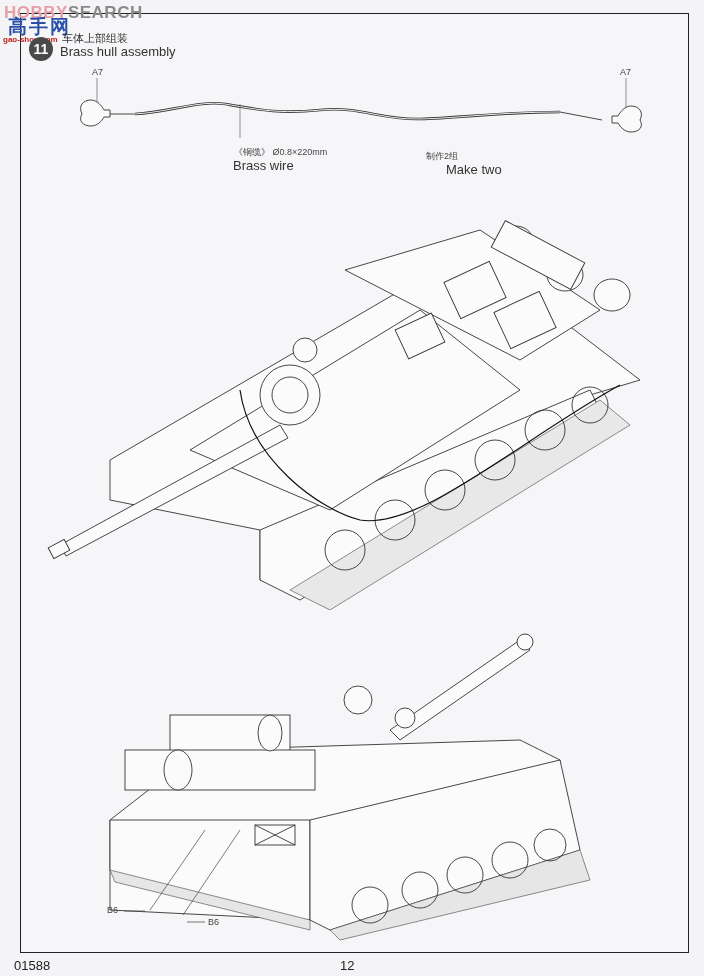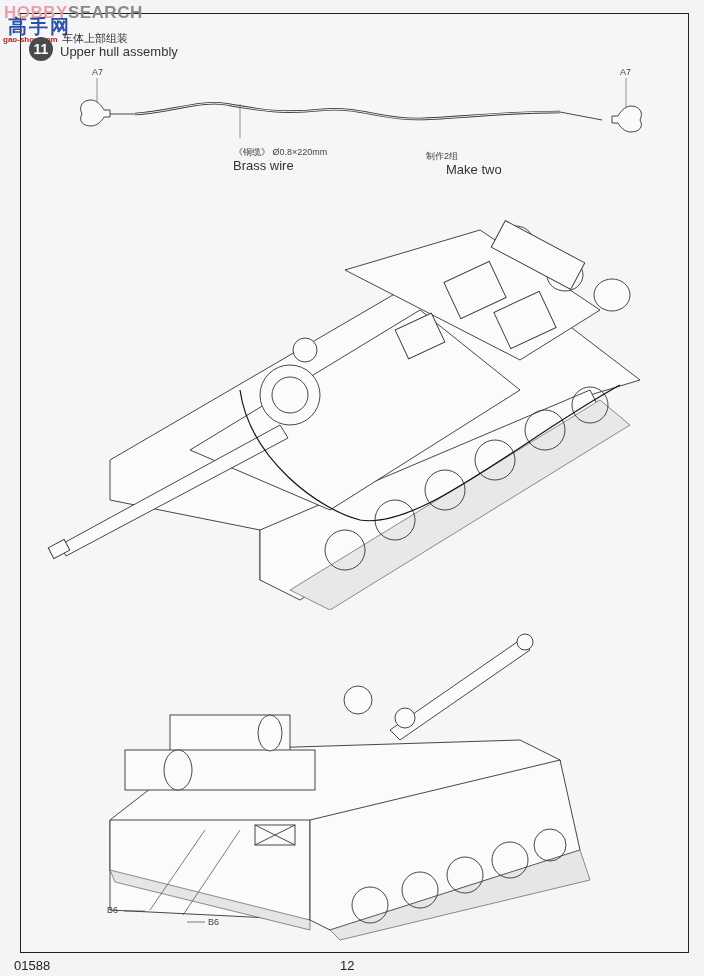--- a/index.html
+++ b/index.html
@@ -34,21 +34,21 @@
 <div class="frame"></div>
 
 <div class="wm">
   <span class="a">HOBBY</span><span class="b">SEARCH</span>
 </div>
 <div class="wm-cn">高手网</div>
 <div class="wm-url">gao-shou.com</div>
 
 <div class="step-badge">11</div>
 <div class="step-cn">车体上部组装</div>
-<div class="step-en">Upper hull assembly</div>
+<div class="step-en">Brass hull assembly</div>
 
 <div class="lbl" style="left:92px;top:67px;">A7</div>
 <div class="lbl" style="left:620px;top:67px;">A7</div>
 <svg width="704" height="200" style="left:0;top:0;">
   <line x1="97" y1="78" x2="97" y2="104" stroke="#666" stroke-width="0.7"></line>
   <line x1="626" y1="78" x2="626" y2="118" stroke="#666" stroke-width="0.7"></line>
 
   <path d="M82 114 C78 106 83 100 91 100 C97 100 102 106 104 110 L110 110 L110 117 L104 117 C102 121 97 126 91 126 C83 126 78 121 82 114 Z" fill="#fafafa" stroke="#333" stroke-width="0.9"></path>
   <line x1="110" y1="114" x2="135" y2="114" stroke="#333" stroke-width="0.9"></line>
 

